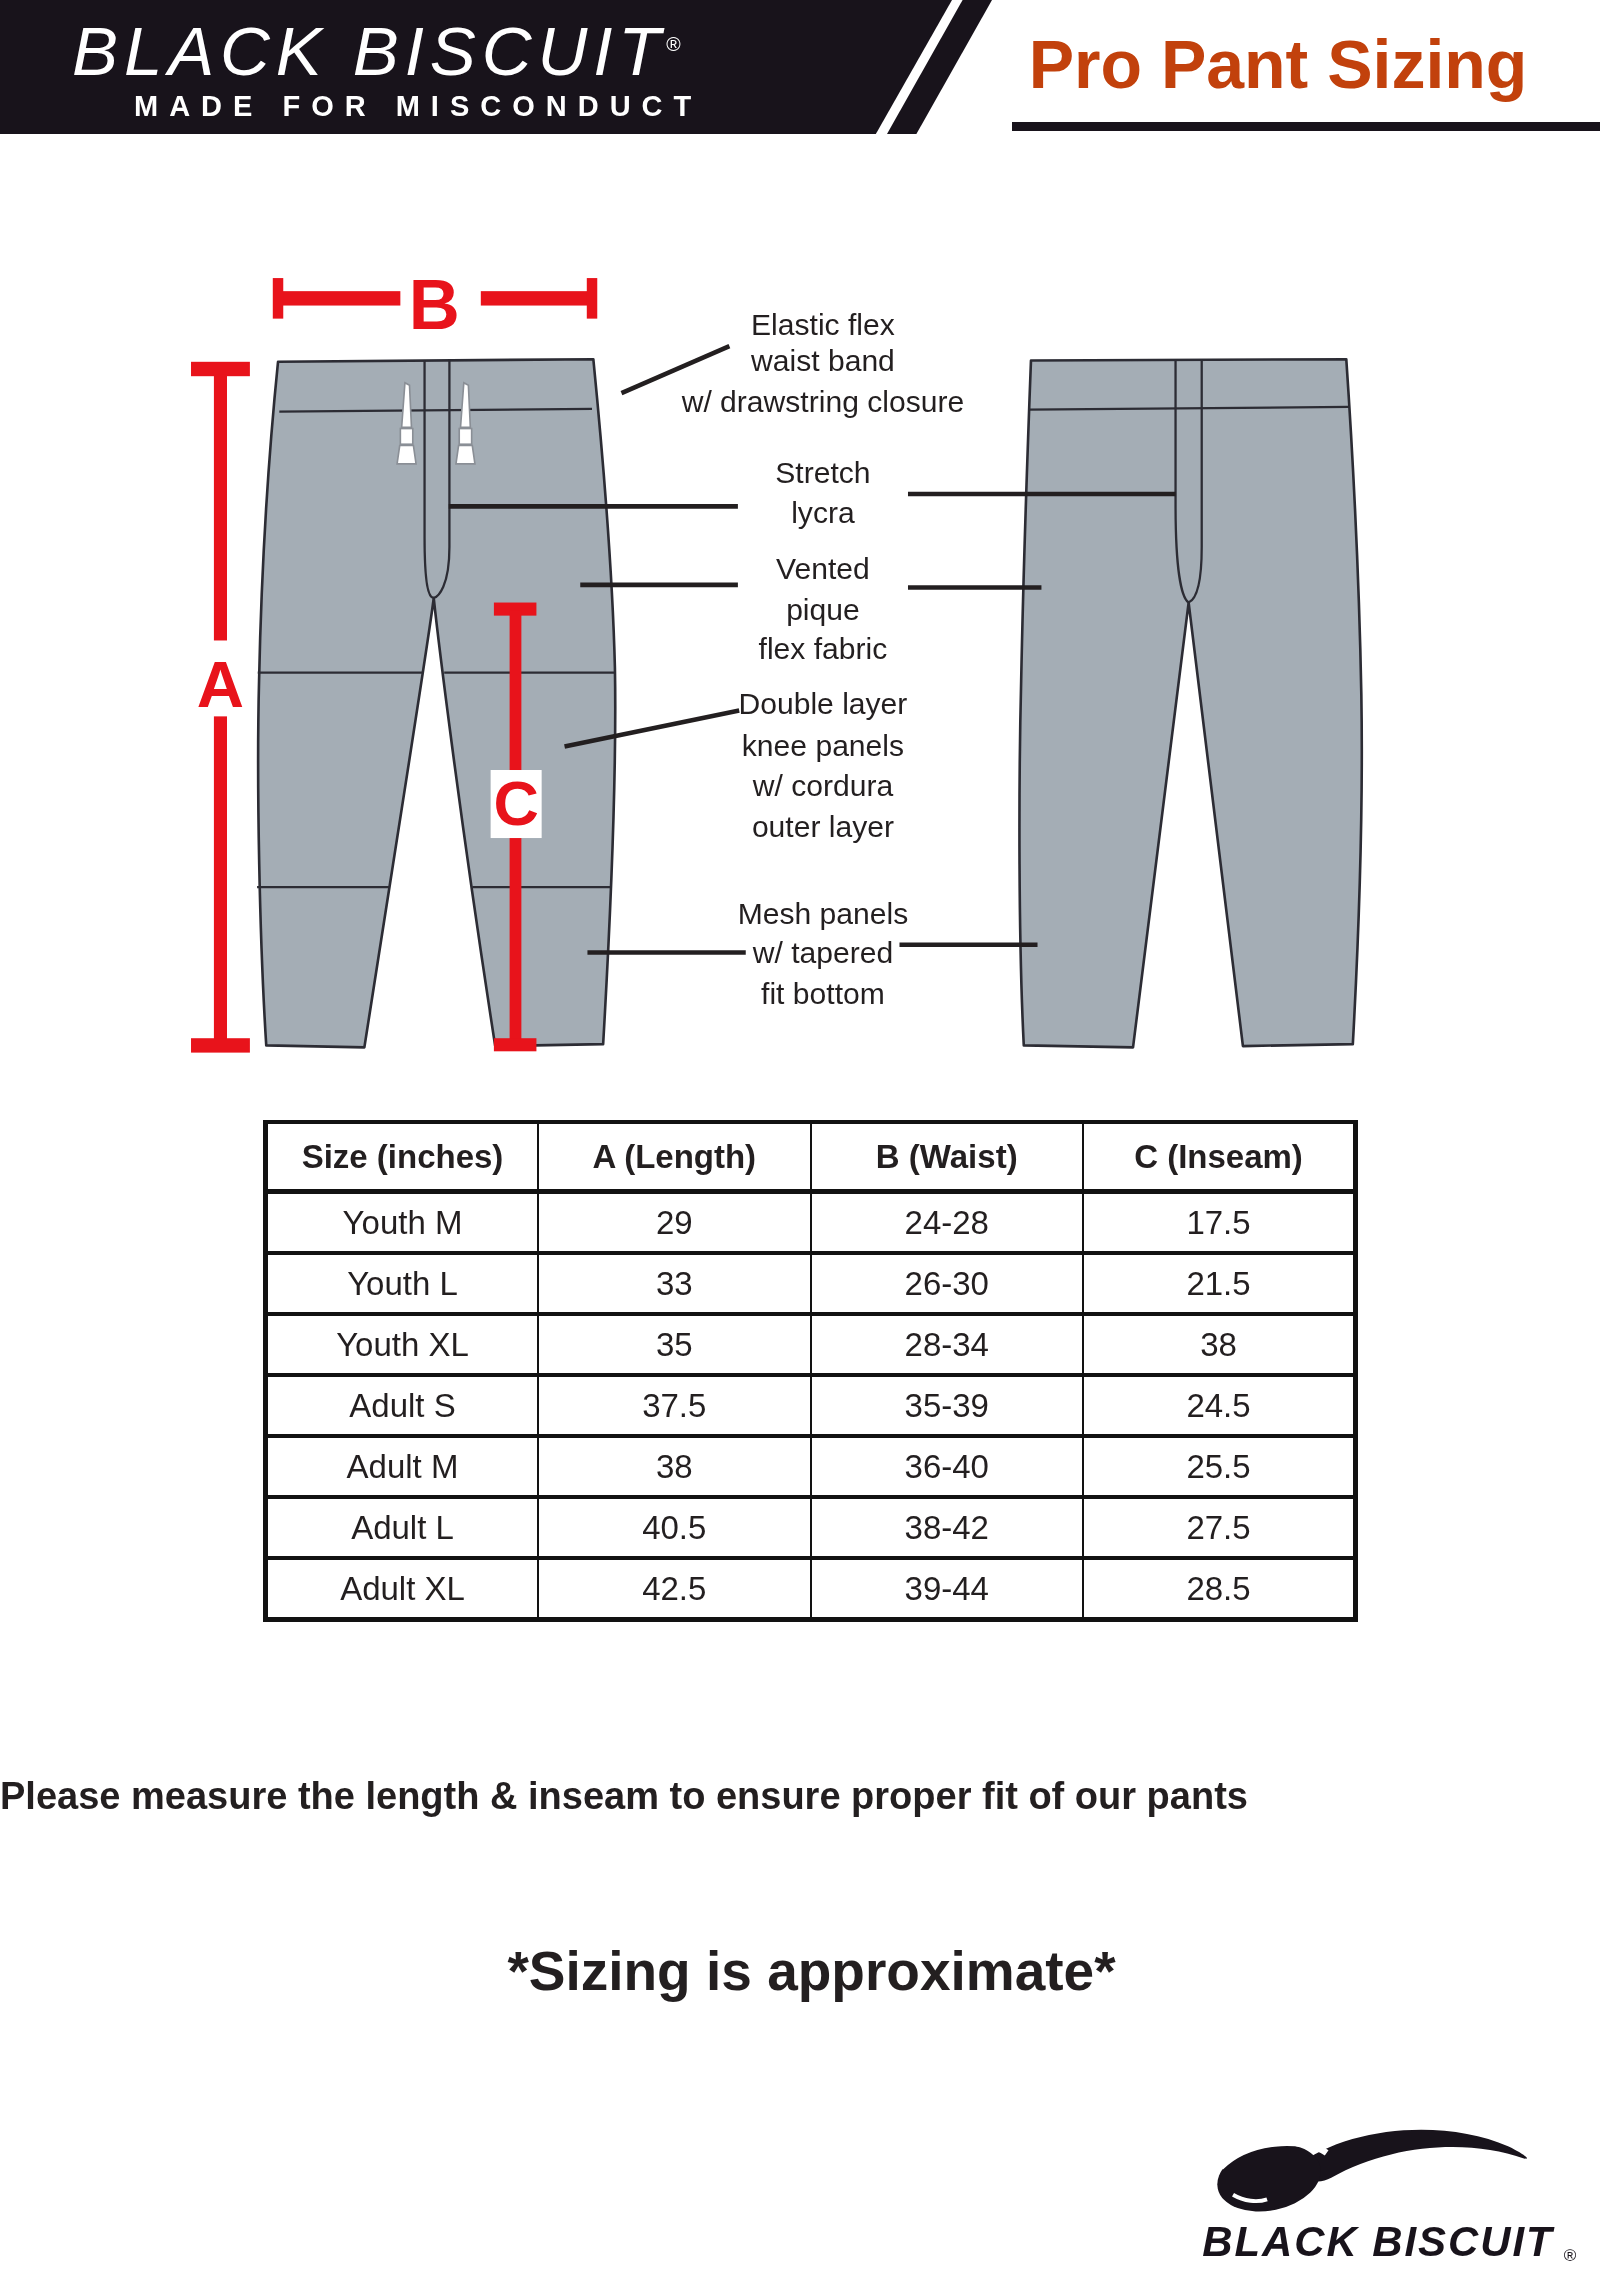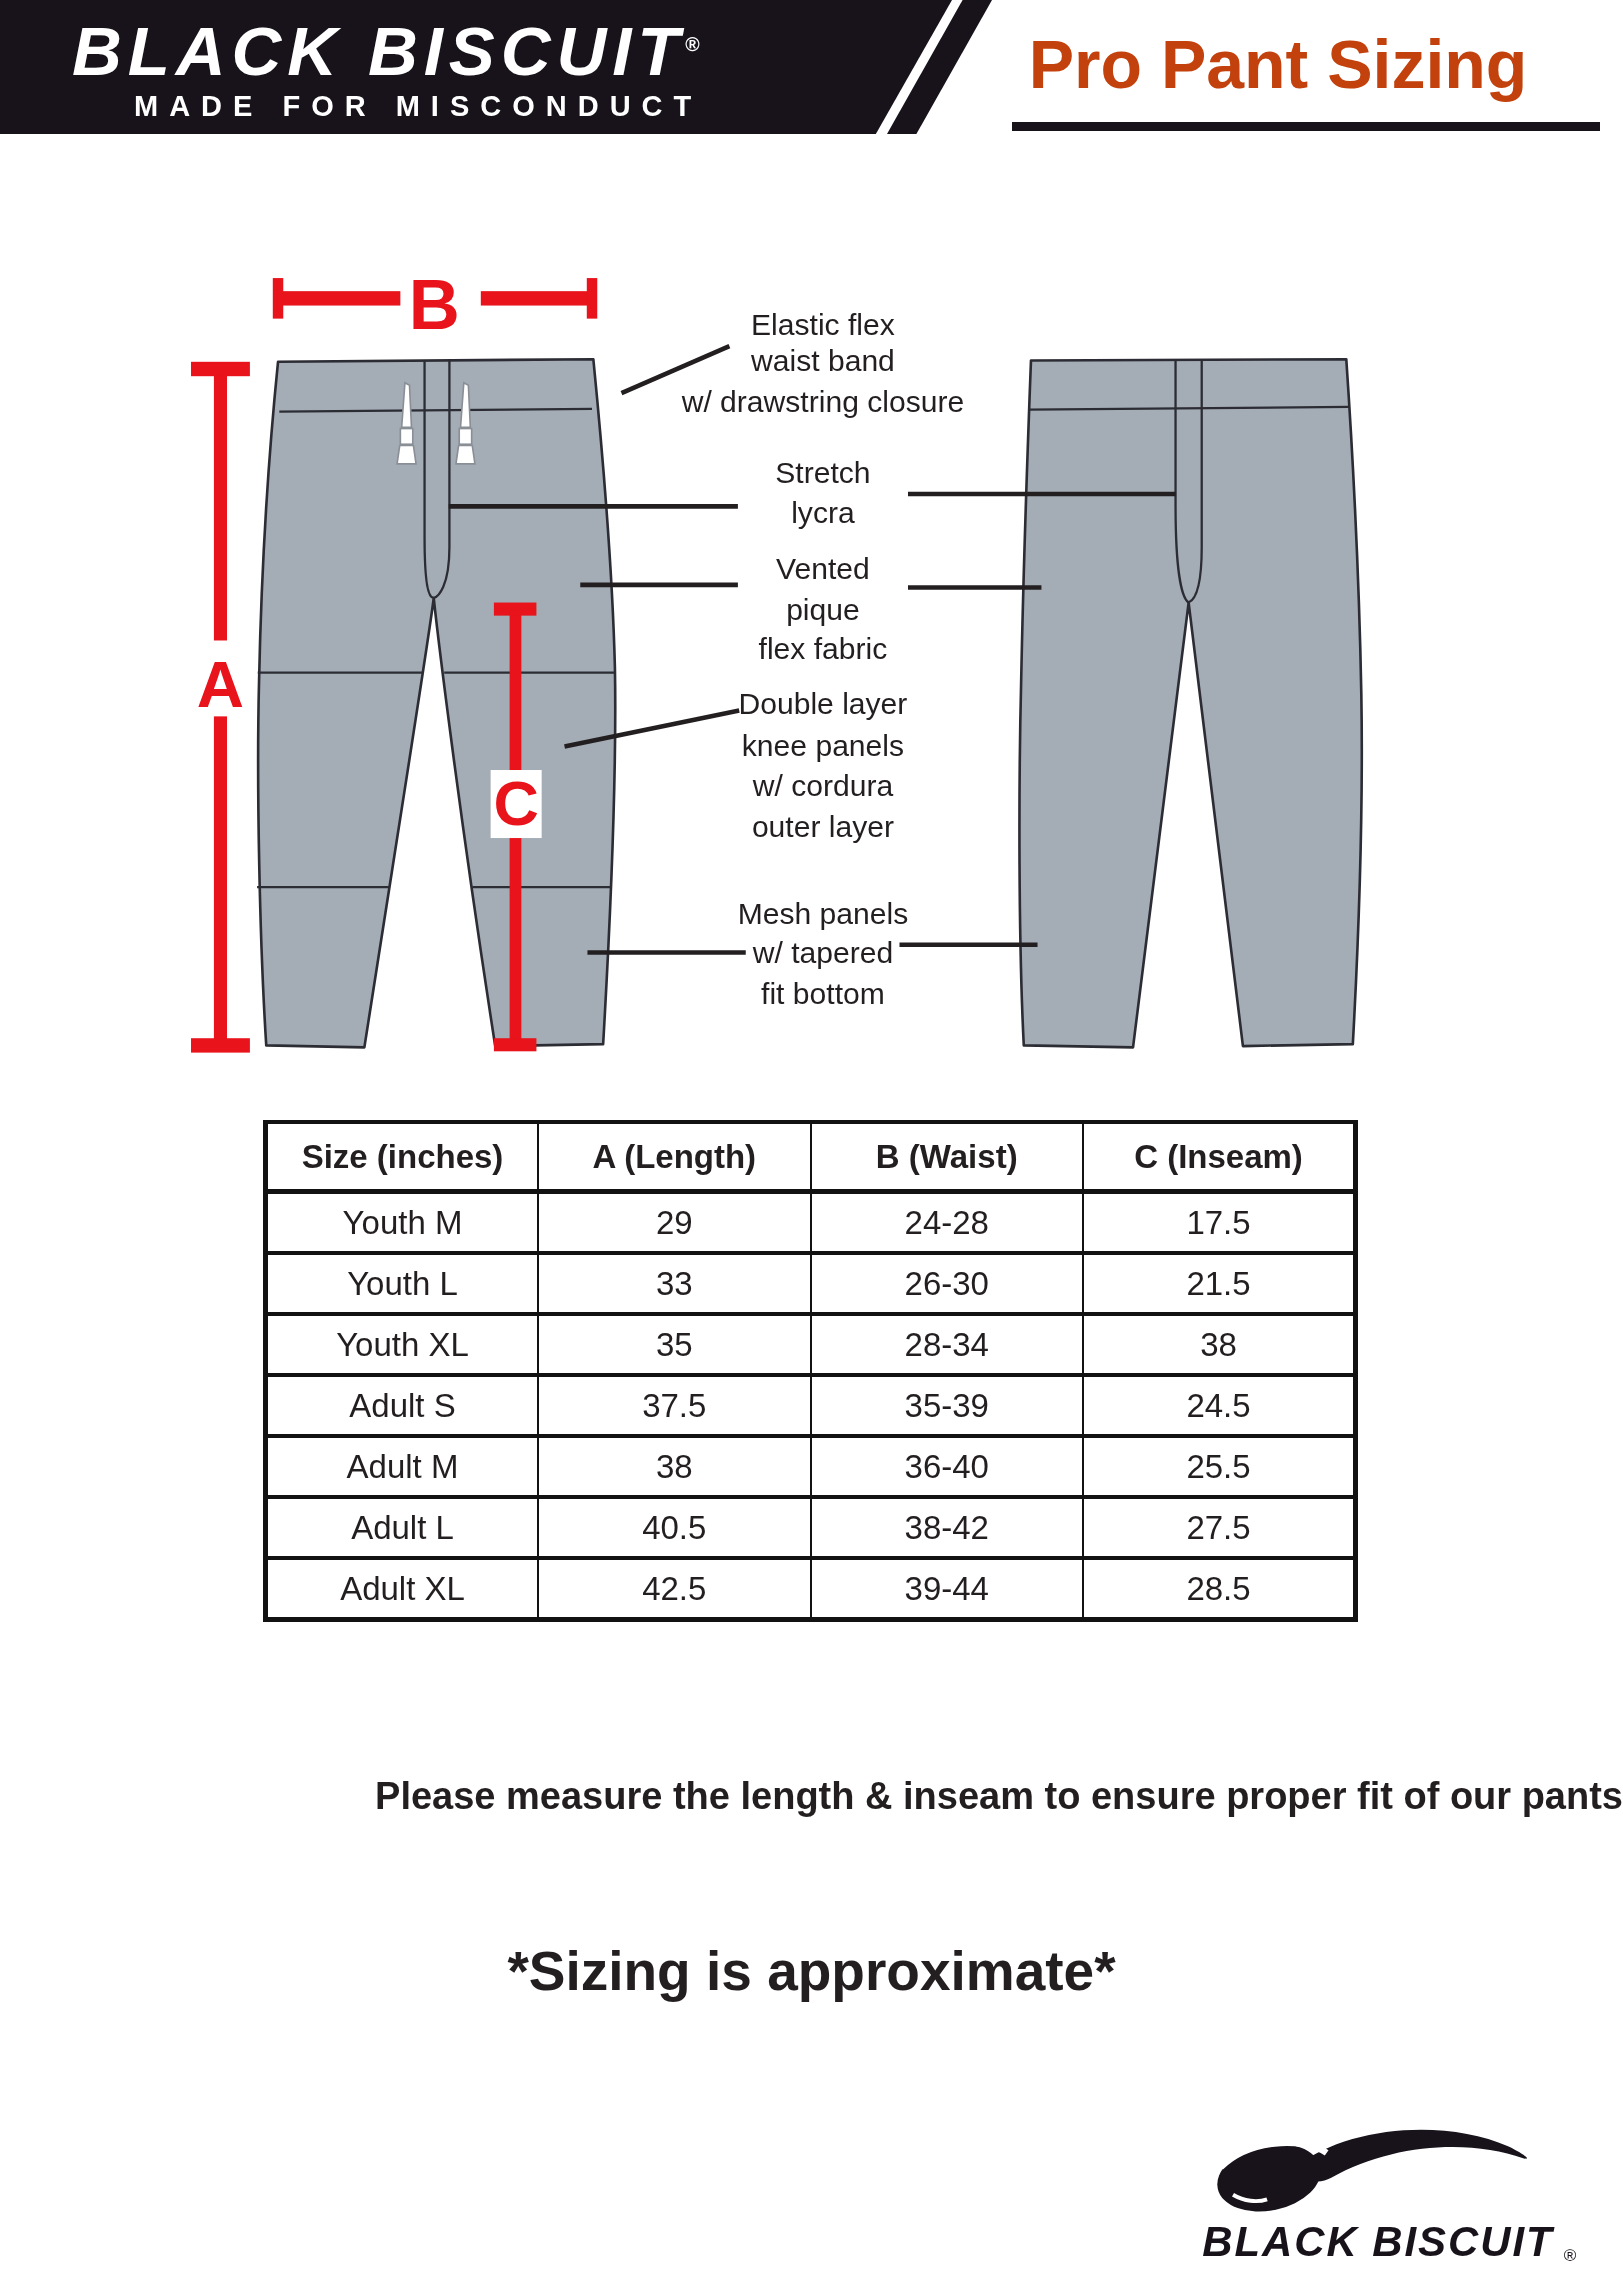--- a/index.html
+++ b/index.html
@@ -5,21 +5,21 @@
   html,body{margin:0;padding:0;background:#ffffff;}
   body{width:1623px;height:2295px;position:relative;overflow:hidden;
        font-family:"Liberation Sans", sans-serif;color:#231f20;}
 
   
   .banner{position:absolute;left:0;top:0;width:952px;height:134px;background:#18131b;
           clip-path:polygon(0 0,100% 0,92% 100%,0 100%);}
   .banner-stripe{position:absolute;left:887px;top:0;width:105px;height:134px;background:#18131b;
           clip-path:polygon(72% 0,100% 0,28% 100%,0 100%);}
   .brand-title{position:absolute;left:72px;top:11.8px;width:785px;color:#fff;
-          font-size:69px;font-weight:bold;font-style:italic;letter-spacing:5.9px;white-space:nowrap;}
+          font-size:69px;font-weight:normal;font-style:italic;letter-spacing:5.9px;white-space:nowrap;}
   .brand-reg{font-size:19.6px;font-style:normal;letter-spacing:0;vertical-align:super;}
   .brand-tagline{position:absolute;left:134px;top:90px;color:#fff;font-size:29px;font-weight:bold;
           letter-spacing:11px;white-space:nowrap;}
   .page-title{position:absolute;left:990px;top:25px;width:576px;text-align:center;
           font-size:68px;font-weight:bold;color:#c2410c;white-space:nowrap;}
   .title-rule{position:absolute;left:1012px;top:122px;width:588px;height:9.2px;background:#18131b;}
 
   
   .diagram{position:absolute;left:0;top:249px;width:1623px;height:851px;}
   .ann{font-size:46px;fill:#231f20;}
@@ -29,21 +29,21 @@
           width:1095px;table-layout:fixed;}
   .size-table th,.size-table td{border:2.6px solid #121212;text-align:center;
           font-size:33px;padding:0;}
   .size-table th{font-weight:bold;height:65px;border-top-width:4.6px;border-bottom-width:5.9px;}
   .size-table td{font-weight:normal;height:57px;border-bottom-width:4.6px;}
   .size-table tr>*:first-child{border-left-width:5.2px;}
   .size-table tr>*:last-child{border-right-width:5.2px;}
   .size-table tbody tr:last-child td{border-bottom-width:5.2px;}
 
   
-  .note{position:absolute;left:0;top:1775px;width:1623px;text-align:right;
+  .note{position:absolute;left:0;top:1775px;width:1623px;text-align:left;
         font-size:38px;font-weight:bold;white-space:nowrap;}
   .disclaimer{position:absolute;left:0;top:1899px;width:1623px;text-align:center;
         font-size:55px;font-weight:bold;margin-top:40px;}
   .footer-logo{position:absolute;left:1197px;top:2120px;width:406px;height:164px;}
 </style>
 </head>
 <body>
 
 <div class="banner"></div>
 <div class="banner-stripe"></div>

